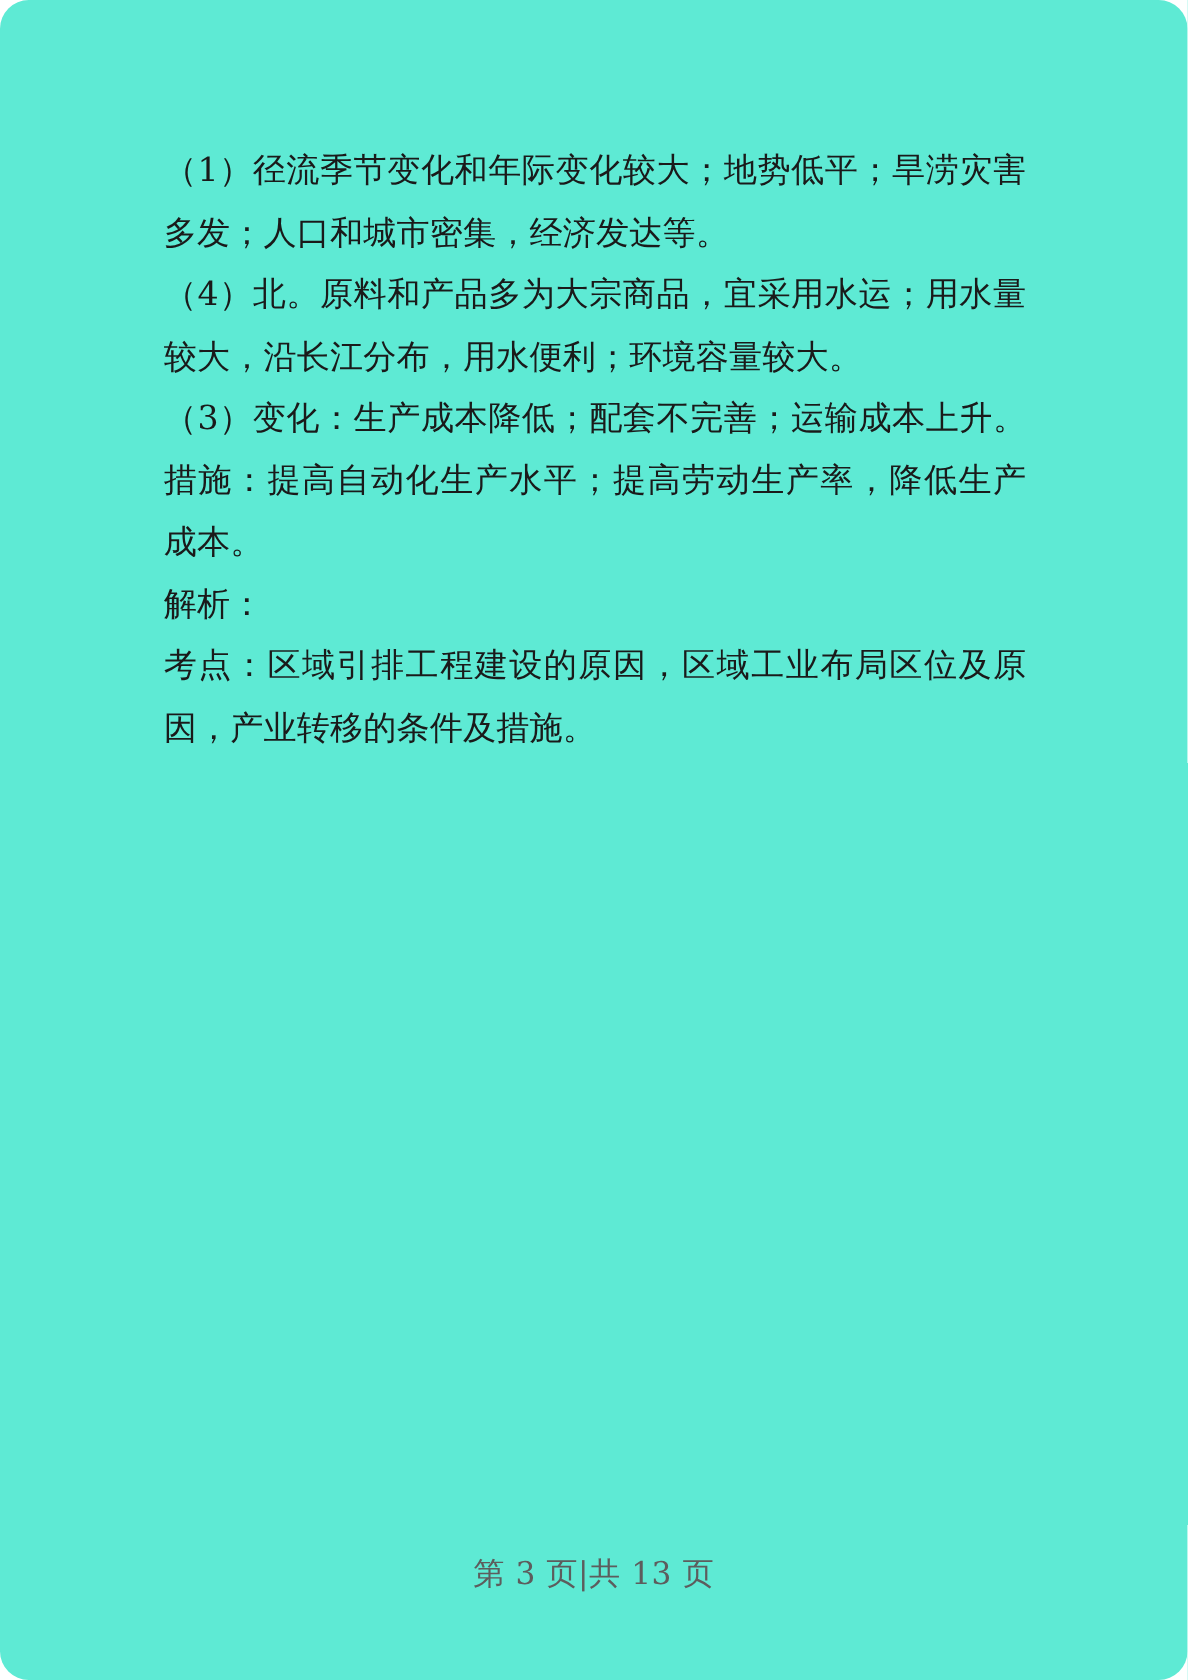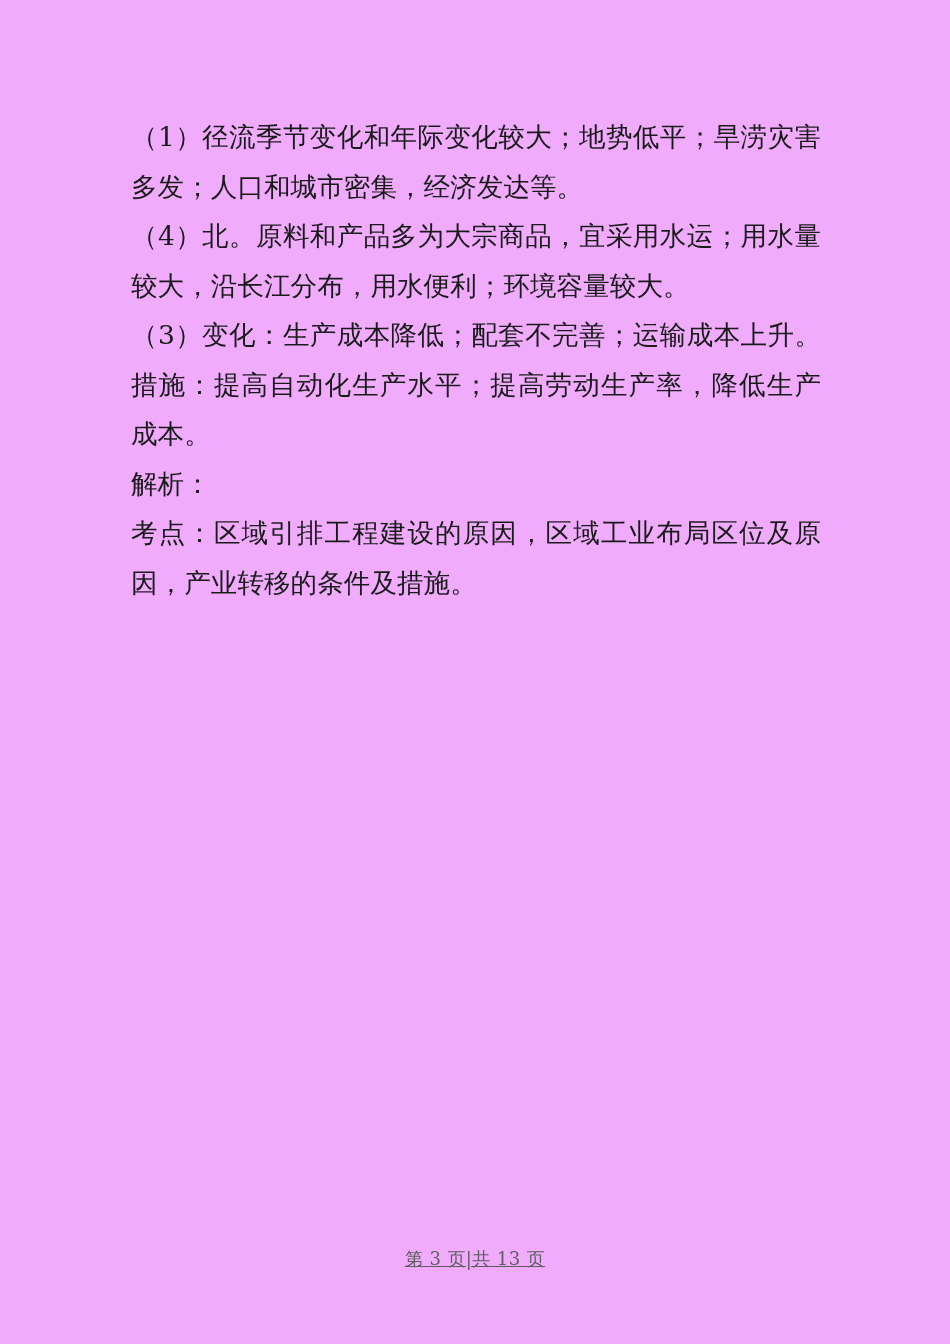--- a/index.html
+++ b/index.html
@@ -8,23 +8,24 @@
     padding: 0;
     background: #ffffff;
   }
   body {
     font-family: "DejaVu Serif", "Liberation Serif", serif;
   }
   .page {
     position: relative;
     width: 950px;
     height: 1344px;
-    background: #f0abfc;
+    background: #5eead4;
     overflow: hidden;
     box-sizing: border-box;
+    border-radius: 23px;
   }
   .content {
     position: absolute;
     left: 131px;
     top: 112px;
     width: 690px;
   }
   .para {
     font-size: 26.5px;
     line-height: 49.5px;
@@ -45,27 +46,26 @@
   }
   .footer {
     position: absolute;
     left: 0;
     top: 1246px;
     width: 950px;
     text-align: center;
   }
   .footer-text {
     display: inline-block;
-    font-size: 18px;
+    font-size: 25px;
     line-height: 26px;
     color: #5d5d5d;
     font-family: "DejaVu Serif", "Liberation Serif", serif;
     letter-spacing: 0.4px;
     white-space: pre;
-    text-decoration: underline;
   }
 </style>
 </head>
 <body>
 
 <div class="page">
 
   <div class="content">
 
     <p class="para indent">（1）径流季节变化和年际变化较大；地势低平；旱涝灾害多发；人口和城市密集，经济发达等。</p>

